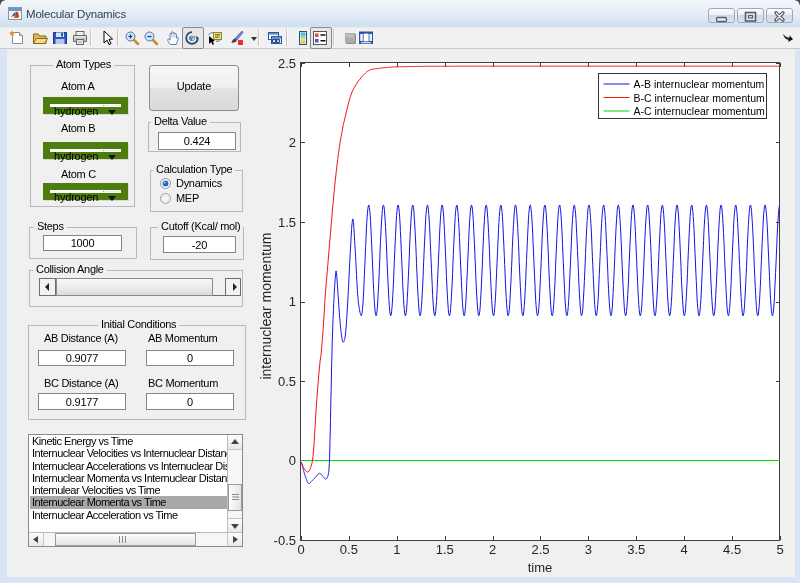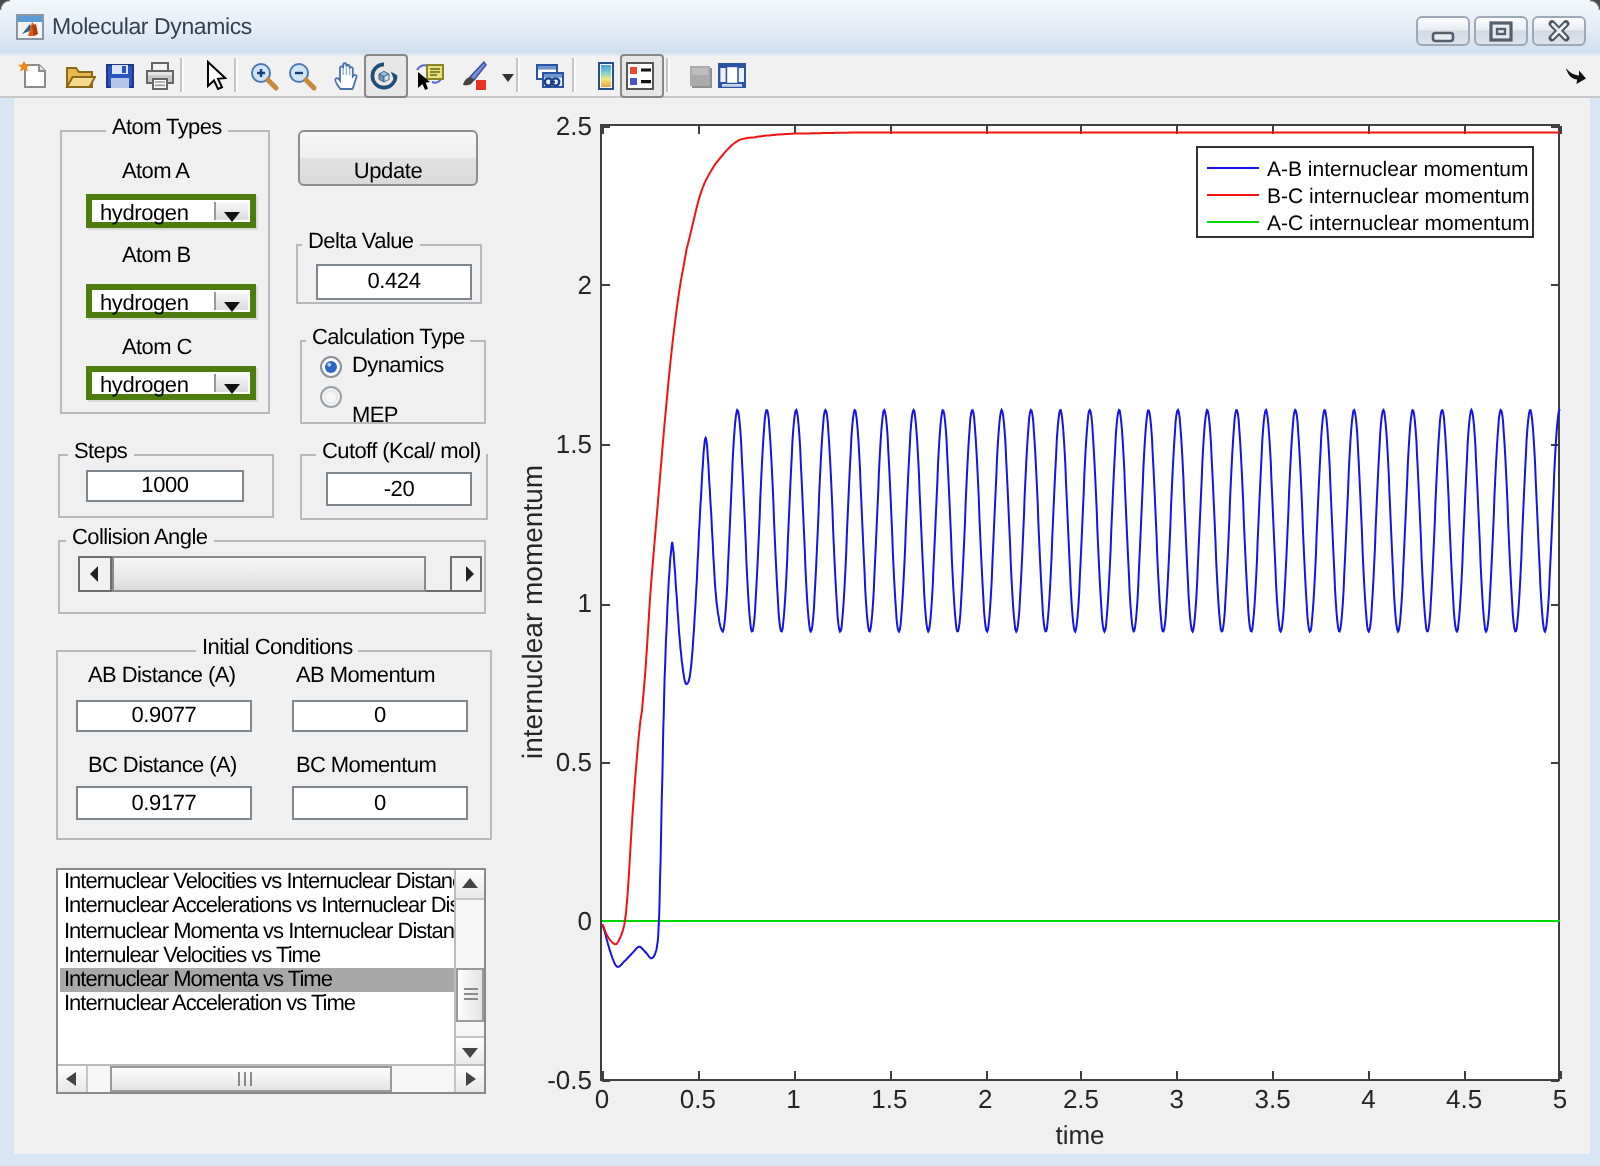--- a/index.html
+++ b/index.html
@@ -19,21 +19,21 @@
 
 #toolbar{position:absolute;left:0;top:28px;width:800px;height:20px;background:#f1f1f1;border-bottom:1px solid #c8c8c8;}
 .tbi{position:absolute;top:2px;width:16px;height:16px;}
 .tbsep{position:absolute;top:1px;width:1px;height:17px;background:#c5c5c5;border-right:1px solid #fafafa;}
 .tbsel{position:absolute;top:-1px;width:20px;height:20px;border:1px solid #888;background:#e7e7e7;border-radius:2px;}
 
 .gpanel{position:absolute;border:1px solid #b9b9b9;background:#f0f0f0;box-sizing:border-box;}
 .gtitle{position:absolute;background:#f0f0f0;font-size:11px;letter-spacing:-0.3px;color:#000;line-height:13px;padding:0 3px;white-space:nowrap;}
 .lbl{position:absolute;font-size:11px;letter-spacing:-0.3px;color:#000;white-space:nowrap;}
 .field{position:absolute;background:#fff;border:1px solid #7e868f;box-sizing:border-box;font-size:11px;letter-spacing:-0.2px;text-align:center;color:#000;}
-.dd{position:absolute;background:#fff;border:3px solid #4d7c0f;box-sizing:border-box;font-size:11px;letter-spacing:-0.2px;color:#000;box-shadow:1px 1px 0 #d9d9d9;}
+.dd{position:absolute;background:#fff;border:7px solid #4d7c0f;box-sizing:border-box;font-size:11px;letter-spacing:-0.2px;color:#000;box-shadow:1px 1px 0 #d9d9d9;}
 .ddbtn{position:absolute;right:1px;top:1px;bottom:1px;width:16px;background:linear-gradient(#f8f8f8,#dcdcdc);border-left:1px solid #9a9a9a;}
 .ddbtn:after{content:"";position:absolute;left:4px;top:5px;border-left:4px solid transparent;border-right:4px solid transparent;border-top:5px solid #111;}
 </style></head>
 <body>
 <div id="win">
   <div id="titlebar"></div>
   <div id="borderL"></div>
     <div id="borderR"></div>
     <div id="borderB"></div>
   <div id="title-text">Molecular Dynamics</div>
@@ -184,40 +184,40 @@
   <div class="dd" style="left:43px;top:142px;width:85px;height:17px;">
       <span style="position:absolute;left:4px;top:1px;">hydrogen</span>
       <span class="ddbtn"></span>
     </div>
   <div class="lbl" style="left:61px;top:168px;">Atom C</div>
   <div class="dd" style="left:43px;top:183px;width:85px;height:17px;">
       <span style="position:absolute;left:4px;top:1px;">hydrogen</span>
       <span class="ddbtn"></span>
     </div>
 
-  <div style="position:absolute;left:149px;top:65px;width:90px;height:28px;box-sizing:border-box;border:1px solid #8e8e8e;border-radius:3px;background:linear-gradient(#f7f7f7,#f0f0f0 48%,#e2e2e2 52%,#d9d9d9);font-size:11px;letter-spacing:-0.2px;text-align:center;line-height:41px;">Update</div>
+  <div style="position:absolute;left:149px;top:65px;width:90px;height:46px;box-sizing:border-box;border:1px solid #8e8e8e;border-radius:3px;background:linear-gradient(#f7f7f7,#f0f0f0 48%,#e2e2e2 52%,#d9d9d9);font-size:11px;letter-spacing:-0.2px;text-align:center;line-height:41px;">Update</div>
 
   <div class="gpanel" style="left:148px;top:122px;width:93px;height:30px;"></div>
   <div class="gtitle" style="left:151px;top:115px;">Delta Value</div>
   <div class="field" style="left:158px;top:132px;width:78px;height:18px;line-height:17px;">0.424</div>
 
   <div class="gpanel" style="left:150px;top:170px;width:93px;height:42px;"></div>
   <div class="gtitle" style="left:153px;top:163px;">Calculation Type</div>
   <svg style="position:absolute;left:160px;top:178px;" width="11" height="11">
       <circle cx="5.5" cy="5.5" r="5" fill="#fdfdfd" stroke="#8a9097"></circle>
       <circle cx="5.5" cy="5.5" r="3" fill="#2a66c8"></circle>
       <circle cx="4.6" cy="4.4" r="1" fill="#aecdf0"></circle>
     </svg>
   <div class="lbl" style="left:176px;top:177px;">Dynamics</div>
   <svg style="position:absolute;left:160px;top:193px;" width="11" height="11">
       <circle cx="5.5" cy="5.5" r="5" fill="#f4f4f4" stroke="#9aa0a7"></circle>
       <circle cx="5.5" cy="5.5" r="3.6" fill="#e8e8e8"></circle>
       <circle cx="5.5" cy="5.5" r="2.6" fill="#f6f6f6"></circle>
     </svg>
-  <div class="lbl" style="left:176px;top:202px;">MEP</div>
+  <div class="lbl" style="left:176px;top:192px;">MEP</div>
 
   <div class="gpanel" style="left:29px;top:227px;width:108px;height:32px;"></div>
   <div class="gtitle" style="left:34px;top:220px;">Steps</div>
   <div class="field" style="left:43px;top:235px;width:79px;height:16px;line-height:15px;">1000</div>
 
   <div class="gpanel" style="left:150px;top:227px;width:94px;height:33px;"></div>
   <div class="gtitle" style="left:158px;top:220px;">Cutoff (Kcal/ mol)</div>
   <div class="field" style="left:163px;top:236px;width:73px;height:17px;line-height:16px;">-20</div>
 
   <div class="gpanel" style="left:29px;top:270px;width:214px;height:37px;"></div>
@@ -241,20 +241,21 @@
   <div class="lbl" style="left:148px;top:332px;">AB Momentum</div>
   <div class="field" style="left:38px;top:350px;width:88px;height:16px;line-height:15px;">0.9077</div>
   <div class="field" style="left:146px;top:350px;width:88px;height:16px;line-height:15px;">0</div>
   <div class="lbl" style="left:44px;top:377px;">BC Distance (A)</div>
   <div class="lbl" style="left:148px;top:377px;">BC Momentum</div>
   <div class="field" style="left:38px;top:393px;width:88px;height:17px;line-height:16px;">0.9177</div>
   <div class="field" style="left:146px;top:393px;width:88px;height:17px;line-height:16px;">0</div>
 
   <div style="position:absolute;left:28px;top:434px;width:215px;height:113px;box-sizing:border-box;border:1px solid #8a8a8a;background:#fff;">
     <div style="position:absolute;left:1px;top:0px;width:199px;height:98px;overflow:hidden;font-size:11px;letter-spacing:-0.5px;line-height:12.3px;white-space:nowrap;">
+      <div style="padding-left:2px;">Kinetic Energy vs Time</div>
       <div style="padding-left:2px;">Internuclear Velocities vs Internuclear Distance</div>
       <div style="padding-left:2px;">Internuclear Accelerations vs Internuclear Dista</div>
       <div style="padding-left:2px;">Internuclear Momenta vs Internuclear Distance</div>
       <div style="padding-left:2px;">Internulear Velocities vs Time</div>
       <div style="padding-left:2px;background:#a8a8a8;">Internuclear Momenta vs Time</div>
       <div style="padding-left:2px;">Internuclear Acceleration vs Time</div>
     </div>
 
     <div style="position:absolute;right:0;top:0;width:14px;height:98px;background:#f6f6f6;border-left:1px solid #bbb;">
       <div style="position:absolute;top:0;left:0;width:14px;height:14px;background:linear-gradient(#fdfdfd,#e8e8e8);border-bottom:1px solid #c5c5c5;"></div>

